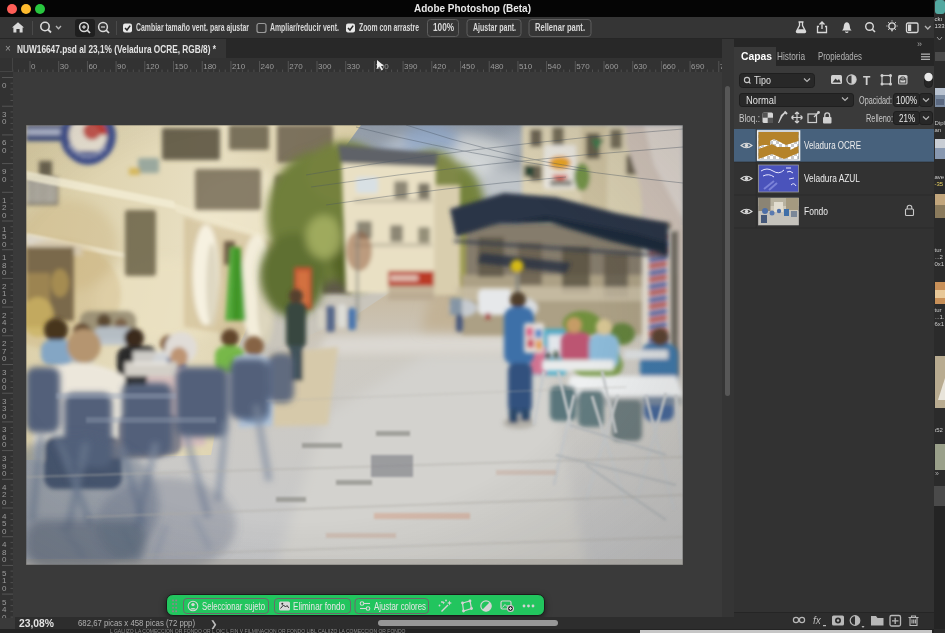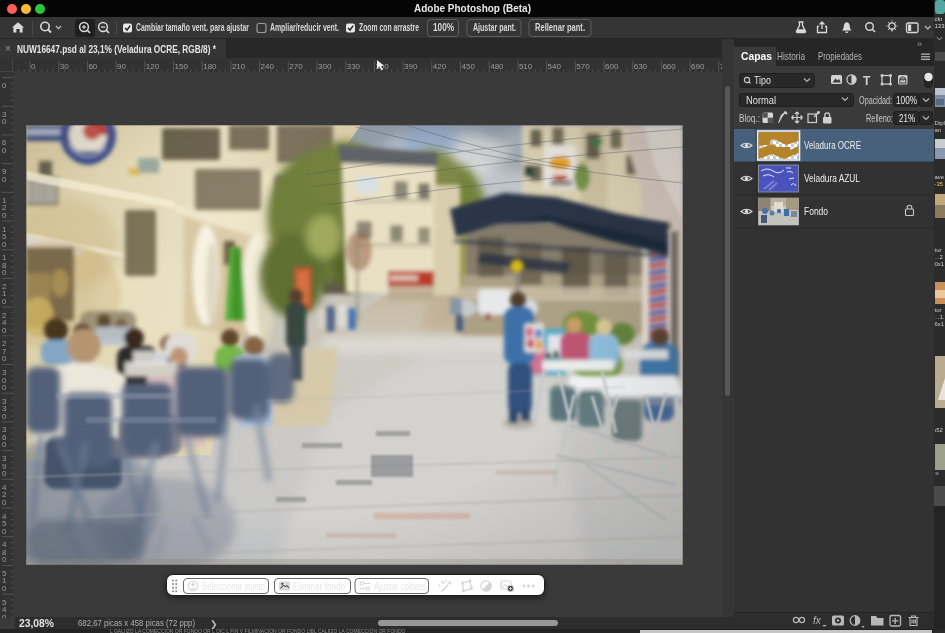--- a/index.html
+++ b/index.html
@@ -735,21 +735,21 @@
       <radialGradient id="vig" cx="0.42" cy="0.45" r="0.75">
         <stop offset="0.6" stop-color="#000000" stop-opacity="0"></stop>
         <stop offset="1" stop-color="#2e2a22" stop-opacity="0.14"></stop>
       </radialGradient>
       <rect x="0" y="0" width="657" height="440" fill="url(#vig)"></rect>
       <rect x="0" y="0" width="657" height="440" fill="none" stroke="#3a3a38" stroke-width="1" opacity="0.6"></rect>
       <rect x="0" y="434" width="657" height="6" fill="#8a8578" opacity="0.3"></rect>
     </svg>
   </div>
 <div class="abs" style="left:725px;top:86px;width:5px;height:310px;background:#575757;border-radius:3px;"></div>
-<div class="abs" style="left:166px;top:574px;width:379px;height:22px;background:#ffffff;border:1px solid #1c1c1c;border-radius:7px;box-shadow:0 2px 6px rgba(0,0,0,.5);box-sizing:border-box;">
+<div class="abs" style="left:166px;top:594px;width:379px;height:22px;background:#22c55e;border:1px solid #1c1c1c;border-radius:7px;box-shadow:0 2px 6px rgba(0,0,0,.5);box-sizing:border-box;">
     <svg width="379" height="22" xmlns="http://www.w3.org/2000/svg" font-family="Liberation Sans">
       <circle cx="6.0" cy="5.5" r="1" fill="#8a8a8a"></circle>
       <circle cx="9.2" cy="5.5" r="1" fill="#8a8a8a"></circle>
       <circle cx="6.0" cy="9.1" r="1" fill="#8a8a8a"></circle>
       <circle cx="9.2" cy="9.1" r="1" fill="#8a8a8a"></circle>
       <circle cx="6.0" cy="12.7" r="1" fill="#8a8a8a"></circle>
       <circle cx="9.2" cy="12.7" r="1" fill="#8a8a8a"></circle>
       <circle cx="6.0" cy="16.3" r="1" fill="#8a8a8a"></circle>
       <circle cx="9.2" cy="16.3" r="1" fill="#8a8a8a"></circle>
       <rect x="16.5" y="3.5" width="85" height="15" rx="3.5" fill="none" stroke="#6a6a6a"></rect>

